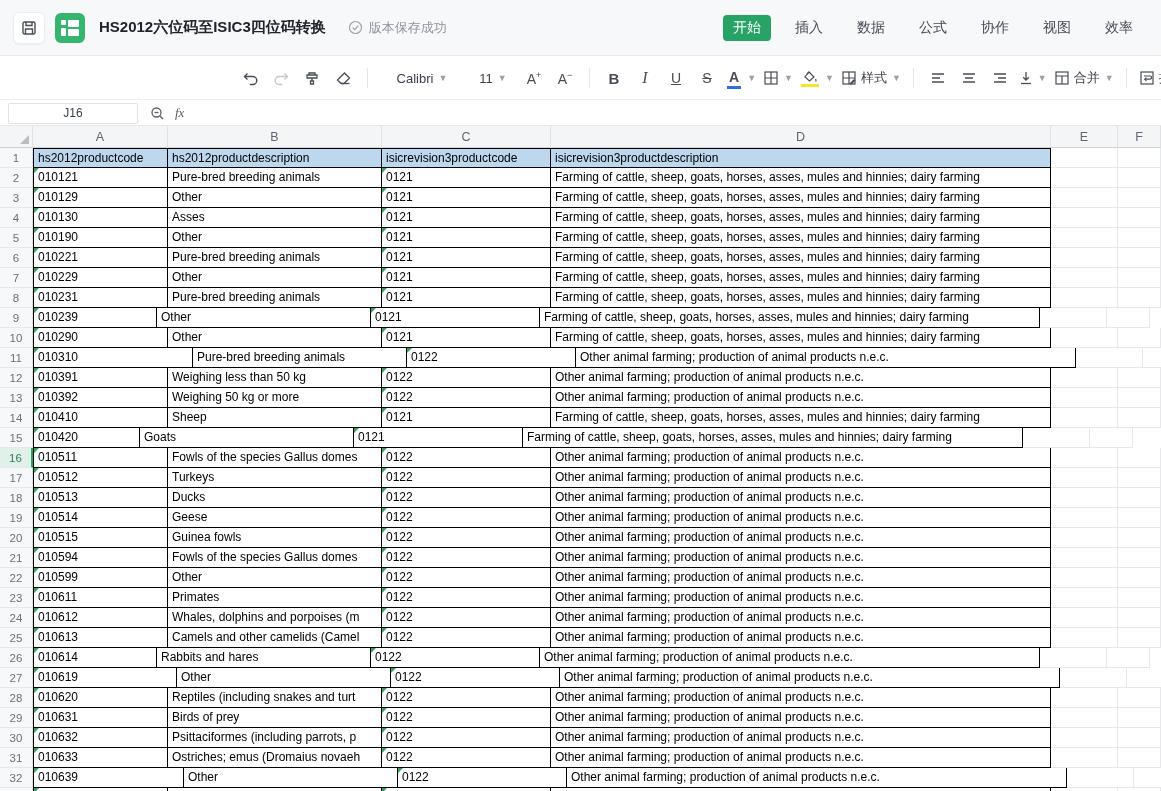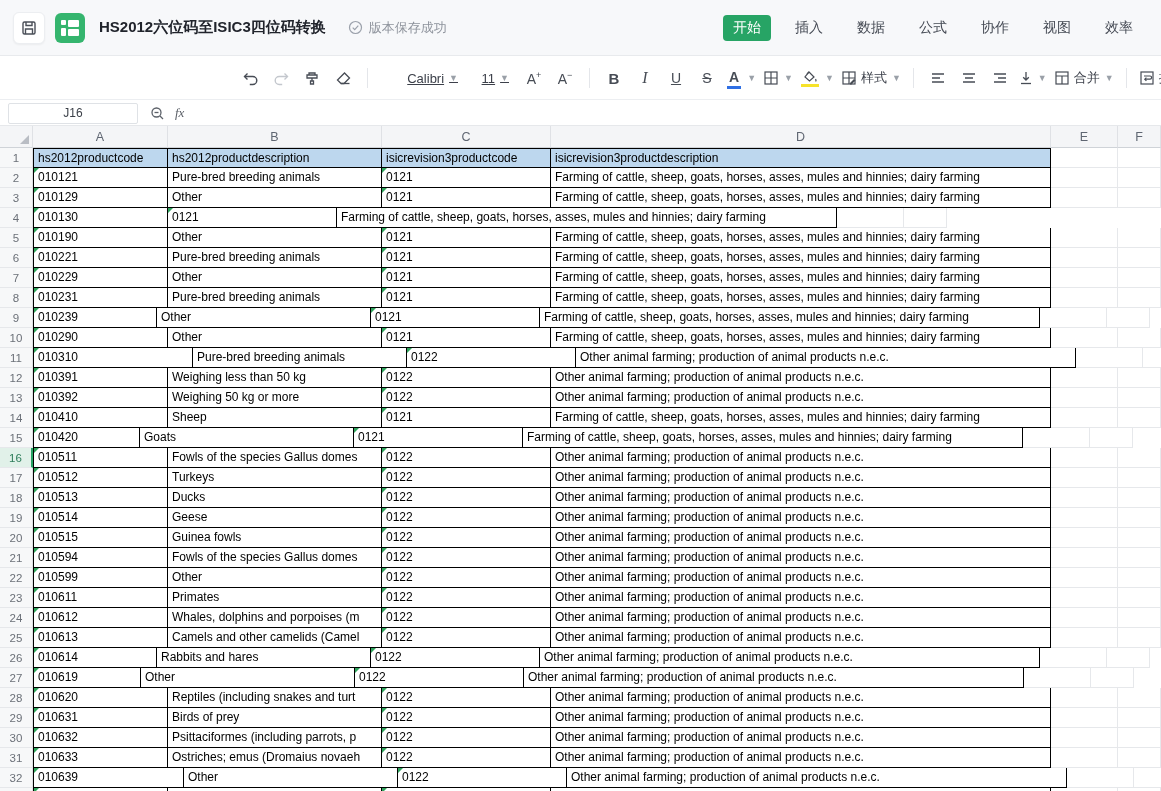--- a/index.html
+++ b/index.html
@@ -29,22 +29,22 @@
   .menutab.active { background:#27a465; color:#fff; }
 
   
   .toolbar { position:absolute; left:0; top:57px; width:1161px; height:43px; background:#fff;
              border-bottom:1px solid #eceef1; display:flex; align-items:center;
              padding-left:238px; gap:7px; overflow:hidden; white-space:nowrap; }
   .tbtn { display:flex; align-items:center; justify-content:center; min-width:24px; height:26px;
           border-radius:3px; color:#474c55; font-size:15px; flex:none; }
   .tbtn.disabled { color:#c3c7cd; }
   .tdiv { width:1px; height:20px; background:#e4e6ea; margin:0 5px; flex:none; }
-  .tsel { display:flex; align-items:center; justify-content:flex-end; height:26px;
-          padding:0 6px; border-radius:3px; color:#3c404a; font-size:13px; flex:none;text-decoration:underline; }
+  .tsel { display:flex; align-items:center; justify-content:center; height:26px;
+          padding:0 6px; border-radius:3px; color:#3c404a; font-size:13px; flex:none; }
   .caret { font-size:9px; color:#9aa0a8; margin-left:5px; }
   .glyphB { font-weight:bold; font-size:15px; }
   .glyphI { font-style:italic; font-family:"Liberation Serif", serif; font-size:16px; }
   .glyphU { text-decoration:underline; font-size:14px; }
   .glyphS { text-decoration:line-through; font-size:14px; }
   .fontA { position:relative; font-size:14px; font-weight:bold; line-height:1; padding:2px 3px 5px; }
   .fontA u { position:absolute; left:1px; right:1px; bottom:0; height:3px; text-decoration:none; }
   .azp { font-size:14px; } .azp sup { font-size:9px; }
   .cnlbl { font-size:13px; color:#3c404a; margin-left:4px; }
   svg.ic { display:block; }
@@ -293,20 +293,21 @@
           <div class="cell tbl first" style="width: 135px;"><span class="tri"></span><span>010129</span></div>
           <div class="cell tbl" style="width: 214px;"><span>Other</span></div>
           <div class="cell tbl" style="width: 169px;"><span class="tri"></span><span>0121</span></div>
           <div class="cell tbl" style="width: 500px;"><span>Farming of cattle, sheep, goats, horses, asses, mules and  hinnies; dairy farming</span></div>
           <div class="cell" style="width: 67px;"><span></span></div>
           <div class="cell" style="width: 43px;"><span></span></div>
         </div>
         <div class="gridrow">
           <div class="rowhead">4</div>
           <div class="cell tbl first" style="width: 135px;"><span class="tri"></span><span>010130</span></div>
+          <div class="cell tbl" style="width: 214px;"><span>Asses</span></div>
           <div class="cell tbl" style="width: 169px;"><span class="tri"></span><span>0121</span></div>
           <div class="cell tbl" style="width: 500px;"><span>Farming of cattle, sheep, goats, horses, asses, mules and  hinnies; dairy farming</span></div>
           <div class="cell" style="width: 67px;"><span></span></div>
           <div class="cell" style="width: 43px;"><span></span></div>
         </div>
         <div class="gridrow">
           <div class="rowhead">5</div>
           <div class="cell tbl first" style="width: 135px;"><span class="tri"></span><span>010190</span></div>
           <div class="cell tbl" style="width: 214px;"><span>Other</span></div>
           <div class="cell tbl" style="width: 169px;"><span class="tri"></span><span>0121</span></div>
@@ -498,21 +499,21 @@
           <div class="rowhead">26</div>
           <div class="cell tbl first" style="width: 124px;"><span class="tri"></span><span>010614</span></div>
           <div class="cell tbl" style="width: 214px;"><span>Rabbits and hares</span></div>
           <div class="cell tbl" style="width: 169px;"><span class="tri"></span><span>0122</span></div>
           <div class="cell tbl" style="width: 500px;"><span>Other animal farming; production of animal products n.e.c.</span></div>
           <div class="cell" style="width: 67px;"><span></span></div>
           <div class="cell" style="width: 43px;"><span></span></div>
         </div>
         <div class="gridrow">
           <div class="rowhead">27</div>
-          <div class="cell tbl first" style="width: 108px;"><span class="tri"></span><span>010619</span></div>
+          <div class="cell tbl first" style="width: 144px;"><span class="tri"></span><span>010619</span></div>
           <div class="cell tbl" style="width: 214px;"><span>Other</span></div>
           <div class="cell tbl" style="width: 169px;"><span class="tri"></span><span>0122</span></div>
           <div class="cell tbl" style="width: 500px;"><span>Other animal farming; production of animal products n.e.c.</span></div>
           <div class="cell" style="width: 67px;"><span></span></div>
           <div class="cell" style="width: 43px;"><span></span></div>
         </div>
         <div class="gridrow">
           <div class="rowhead">28</div>
           <div class="cell tbl first" style="width: 135px;"><span class="tri"></span><span>010620</span></div>
           <div class="cell tbl" style="width: 214px;"><span>Reptiles (including snakes and turt</span></div>

